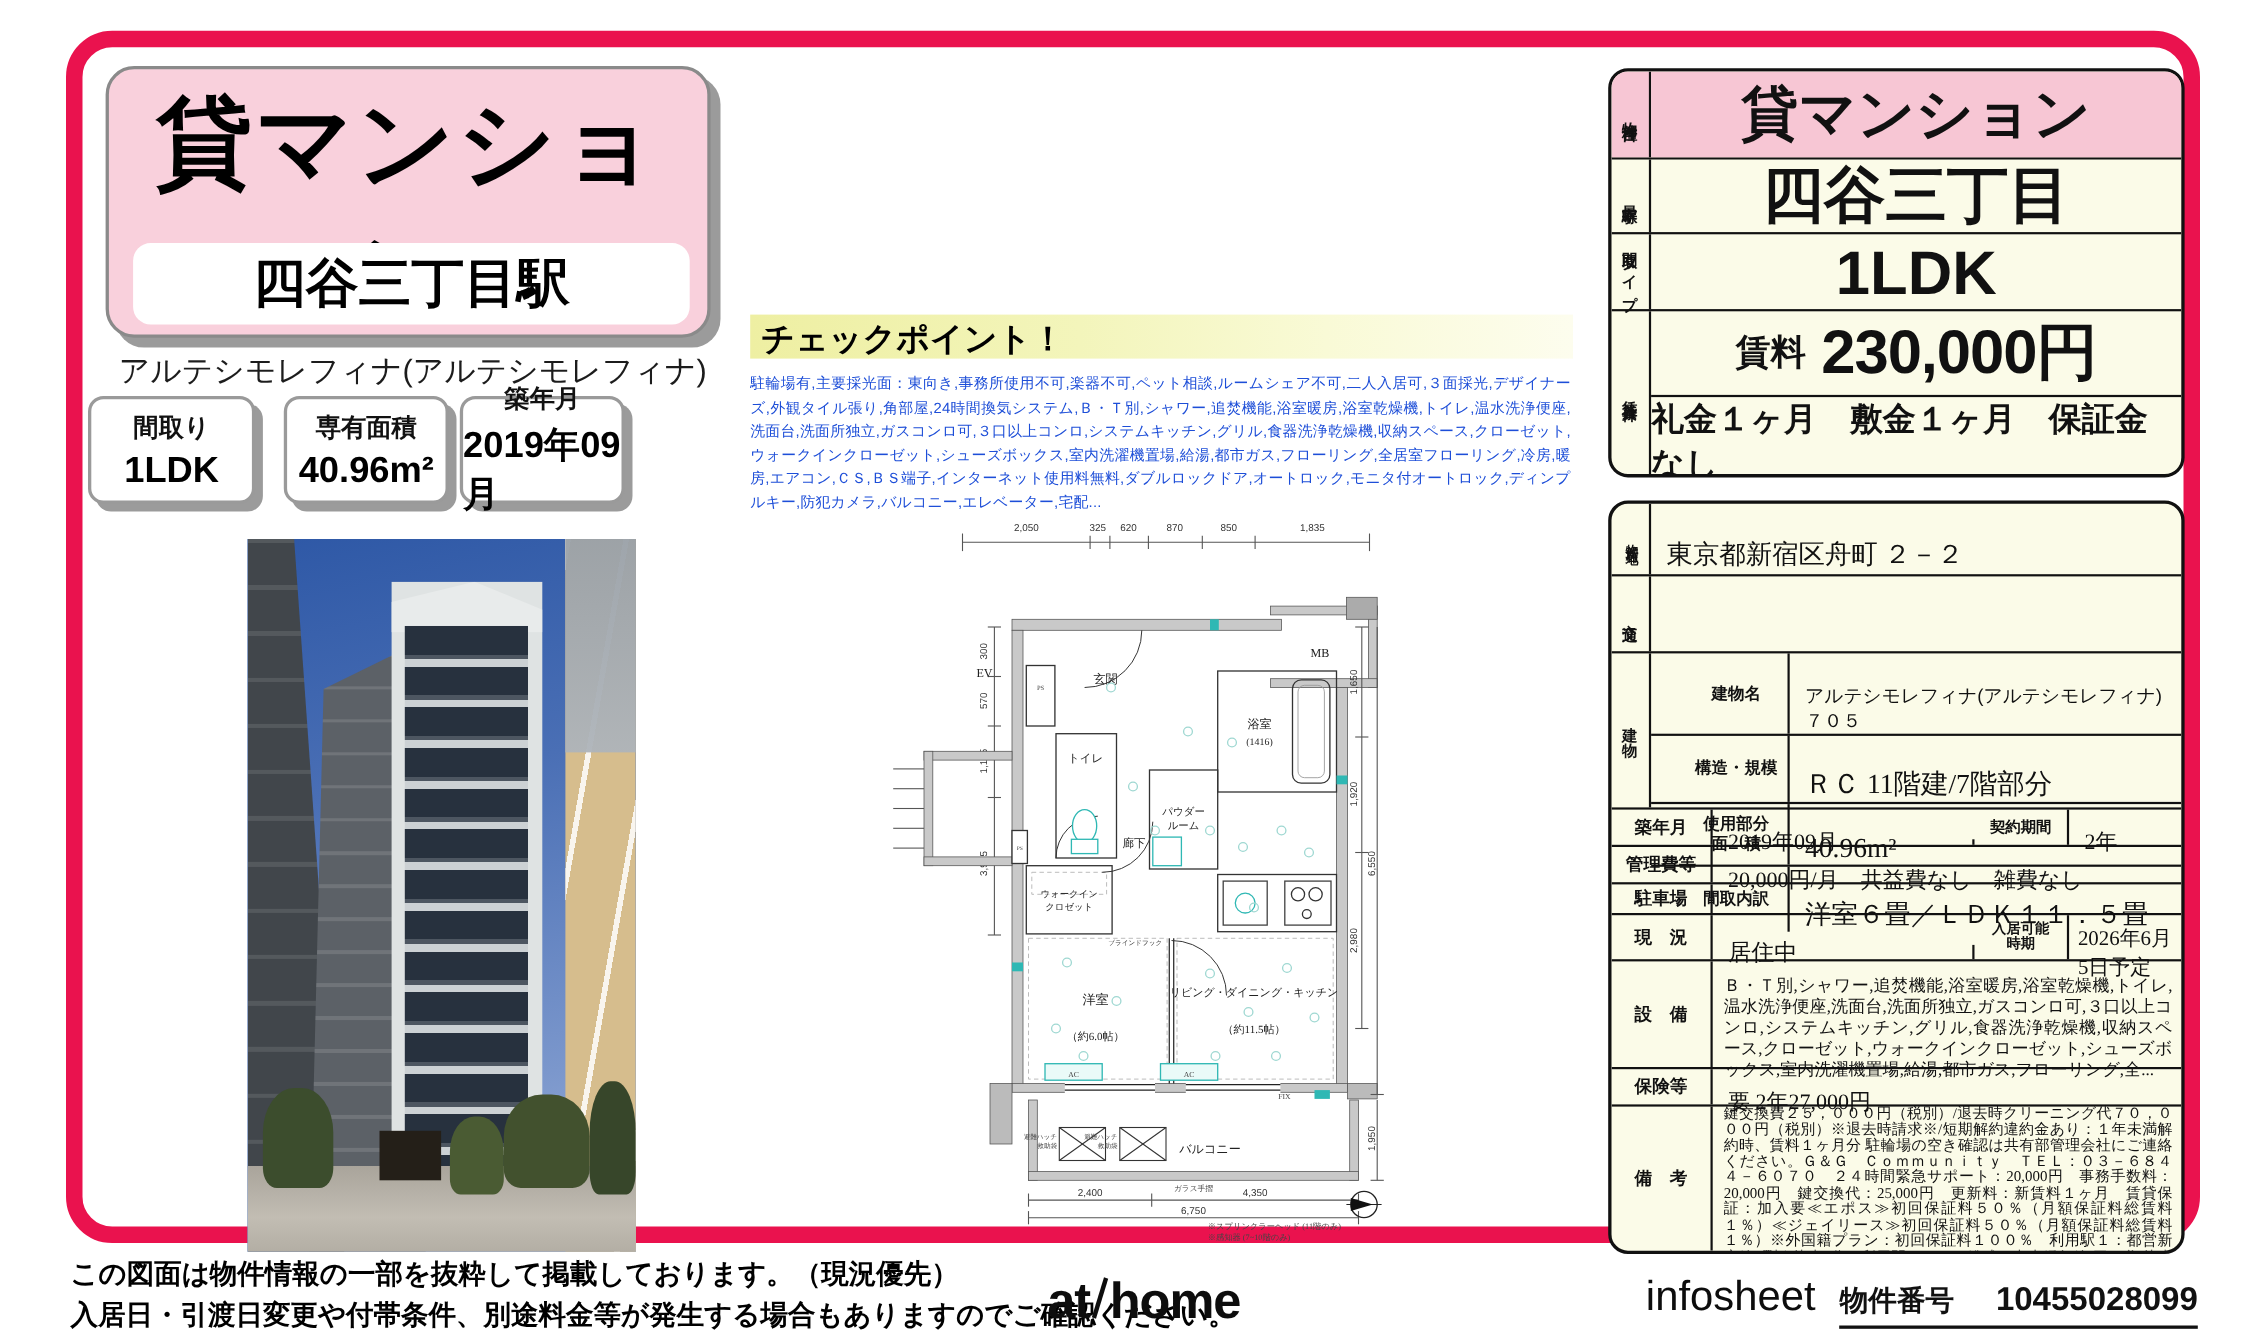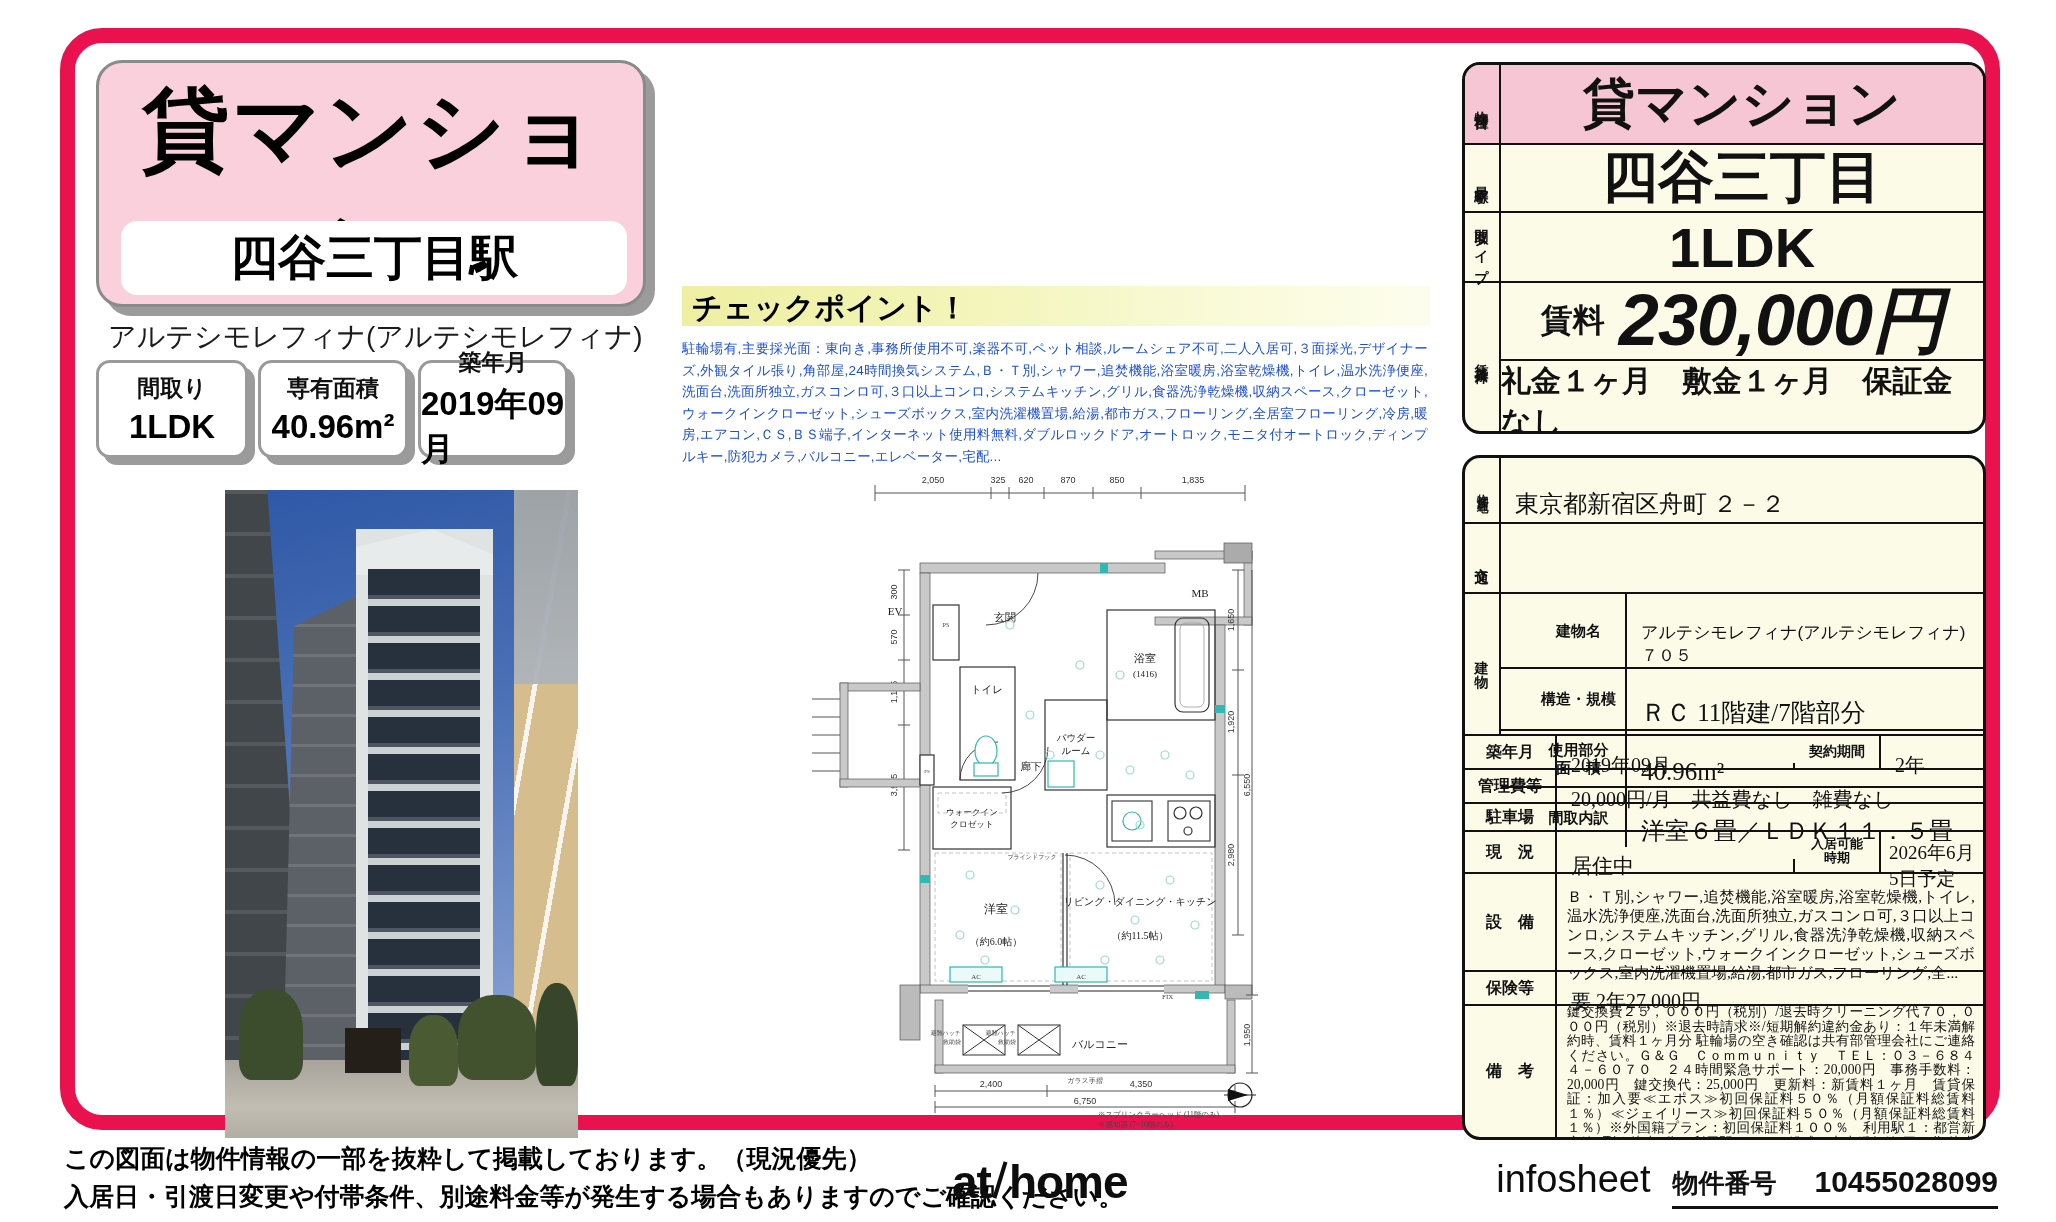--- a/index.html
+++ b/index.html
@@ -70,21 +70,21 @@
   .cellc { flex:1; display:flex; align-items:center; justify-content:center; }
   .celll { flex:1; display:flex; align-items:center; padding-left:14px;margin-top:27px; }
 
   .t1-vlab { width:36px; }
   .t1-type { font-size:52px; font-weight:900; }
   .t1-station { font-size:56px; font-weight:800; }
   .t1-layout { font-size:56px; font-weight:800; }
   .rent-wrap { flex:1; display:flex; flex-direction:column; }
   .rent-row { height:78px; border-bottom:2.5px solid #111; display:flex; align-items:center; justify-content:center; gap:14px; }
   .rent-label { font-size:32px; font-weight:800; }
-  .rent-val { font-size:72px; font-weight:800; letter-spacing:-1px;font-style:italic; }
+  .rent-val { font-size:56px; font-weight:800; letter-spacing:-1px; }
   .fees-row { flex:1; display:flex; align-items:center; justify-content:center;
     font-size:30px; font-weight:800; letter-spacing:0px; }
 
   .t2-vlab { width:36px; }
   .hlab { width:92px; border-right:2.5px solid #111; display:flex; align-items:center;
     justify-content:center; font-size:16px; font-weight:700; flex:none; text-align:center; }
   .sublab { width:126px; border-right:2px solid #111; display:flex; flex-direction:column;
     align-items:center; justify-content:center; font-size:15px; font-weight:700; flex:none; line-height:1.15;padding-left:31px; }
   .srow { display:flex; border-bottom:2px solid #111; }
   .srow:last-child { border-bottom:none; }
@@ -114,21 +114,21 @@
 <div class="frame"></div>
 
 <div class="title-card">
   <div class="title-category">貸マンション</div>
   <div class="title-station-box">
     <span class="title-station">四谷三丁目駅</span>
   </div>
 </div>
 <div class="prop-name">アルテシモレフィナ(アルテシモレフィナ)　７０５</div>
 
-<div class="stat-box" style="left:96px; width:152px;text-align:right;">
+<div class="stat-box" style="left:80px; width:152px;text-align:right;">
   <div class="stat-label">間取り</div>
   <div class="stat-value">1LDK</div>
 </div>
 <div class="stat-box" style="left:258px; width:150px;">
   <div class="stat-label">専有面積</div>
   <div class="stat-value">40.96m²</div>
 </div>
 <div class="stat-box" style="left:418px; width:150px;">
   <div class="stat-label">築年月</div>
   <div class="stat-value">2019年09月</div>

